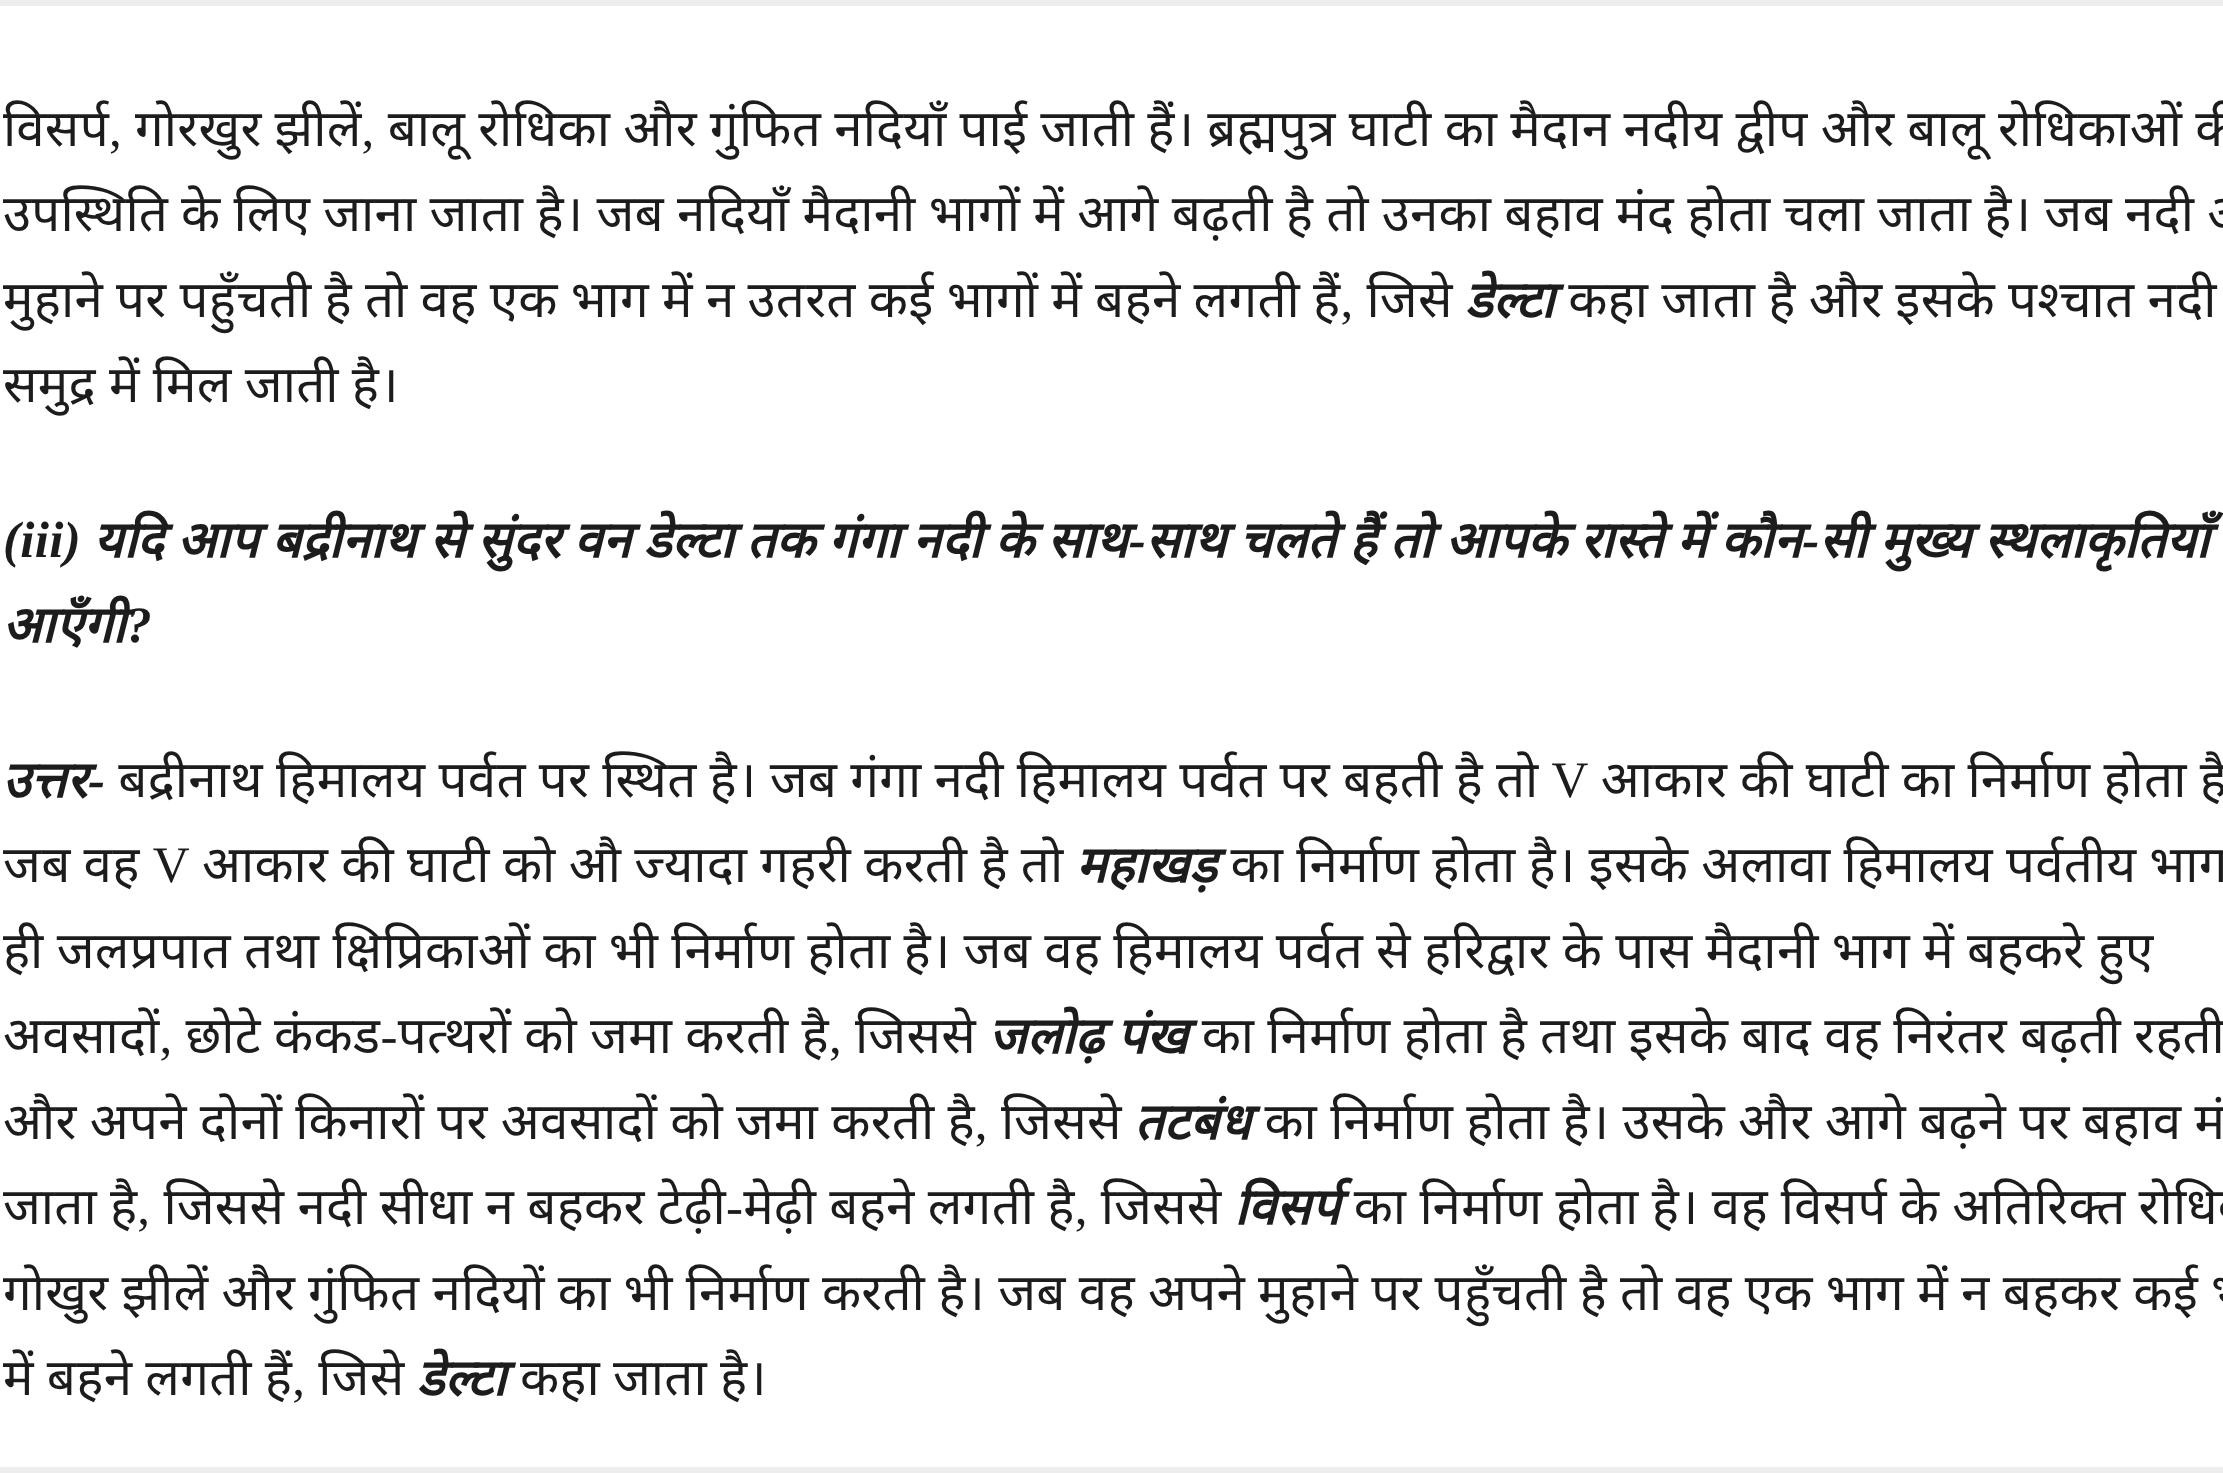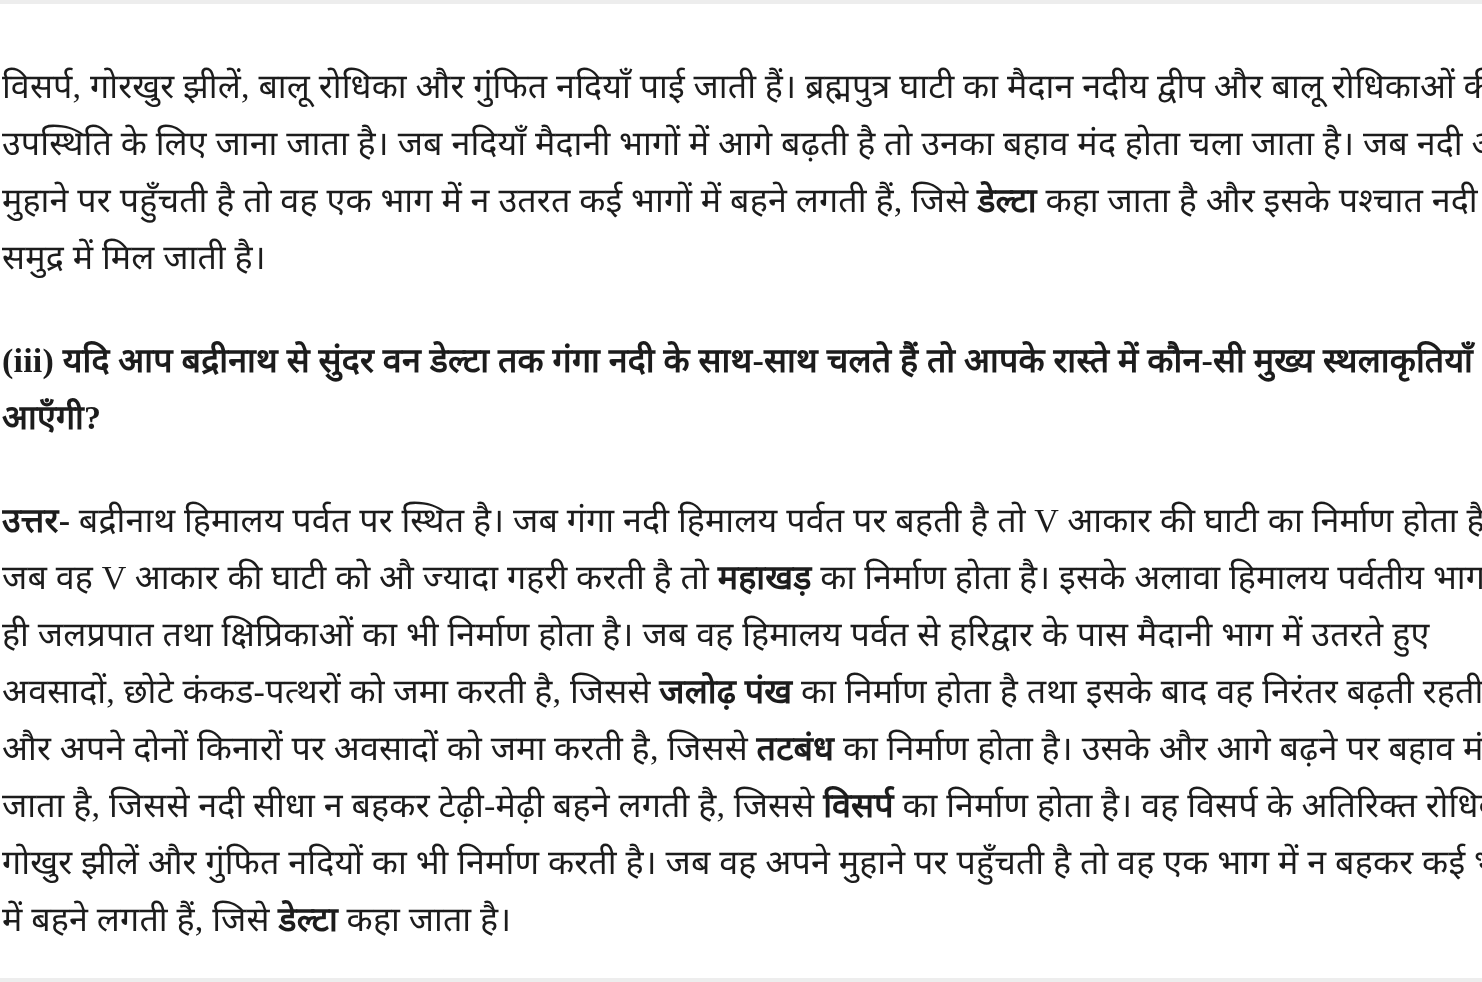--- a/index.html
+++ b/index.html
@@ -36,42 +36,42 @@
   }
   .line {
     white-space: nowrap;
     overflow: hidden;
     font-size: 34px;
     line-height: 57px;
     height: 57px;
     letter-spacing: 0.2px;
   }
   .question .line { font-weight: 700; }
-  .line b { font-weight: 700; }
+  .line b { font-weight: 700; font-style: italic; }
 </style>
 </head>
 <body style="background: rgb(255, 255, 255);">
 
 <div class="edge-strip top" style="background: rgb(237, 237, 237);"></div>
 
 <main class="content" style="color: rgb(28, 28, 28);">
     <div class="block body">
       <div class="line"><span>विसर्प, गोरखुर झीलें, बालू रोधिका और गुंफित नदियाँ पाई जाती हैं। ब्रह्मपुत्र घाटी का मैदान नदीय द्वीप और बालू रोधिकाओं की</span></div>
       <div class="line"><span>उपस्थिति के लिए जाना जाता है। जब नदियाँ मैदानी भागों में आगे बढ़ती है तो उनका बहाव मंद होता चला जाता है। जब नदी अपने</span></div>
       <div class="line"><span>मुहाने पर पहुँचती है तो वह एक भाग में न उतरत कई भागों में बहने लगती हैं, जिसे </span><b>डेल्टा</b><span> कहा जाता है और इसके पश्चात नदी</span></div>
       <div class="line"><span>समुद्र में मिल जाती है।</span></div>
     </div>
     <div class="block question">
       <div class="line"><b>(iii) यदि आप बद्रीनाथ से सुंदर वन डेल्टा तक गंगा नदी के साथ-साथ चलते हैं तो आपके रास्ते में कौन-सी मुख्य स्थलाकृतियाँ</b></div>
       <div class="line"><b>आएँगी?</b></div>
     </div>
     <div class="block body">
       <div class="line"><b>उत्तर-</b><span> बद्रीनाथ हिमालय पर्वत पर स्थित है। जब गंगा नदी हिमालय पर्वत पर बहती है तो V आकार की घाटी का निर्माण होता है।</span></div>
       <div class="line"><span>जब वह V आकार की घाटी को औ ज्यादा गहरी करती है तो </span><b>महाखड़</b><span> का निर्माण होता है। इसके अलावा हिमालय पर्वतीय भाग में</span></div>
-      <div class="line"><span>ही जलप्रपात तथा क्षिप्रिकाओं का भी निर्माण होता है। जब वह हिमालय पर्वत से हरिद्वार के पास मैदानी भाग में उतरते हुए</span></div>
+      <div class="line"><span>ही जलप्रपात तथा क्षिप्रिकाओं का भी निर्माण होता है। जब वह हिमालय पर्वत से हरिद्वार के पास मैदानी भाग में बहकरे हुए</span></div>
       <div class="line"><span>अवसादों, छोटे कंकड-पत्थरों को जमा करती है, जिससे </span><b>जलोढ़ पंख</b><span> का निर्माण होता है तथा इसके बाद वह निरंतर बढ़ती रहती है</span></div>
       <div class="line"><span>और अपने दोनों किनारों पर अवसादों को जमा करती है, जिससे </span><b>तटबंध</b><span> का निर्माण होता है। उसके और आगे बढ़ने पर बहाव मंद हो</span></div>
       <div class="line"><span>जाता है, जिससे नदी सीधा न बहकर टेढ़ी-मेढ़ी बहने लगती है, जिससे </span><b>विसर्प</b><span> का निर्माण होता है। वह विसर्प के अतिरिक्त रोधिका,</span></div>
       <div class="line"><span>गोखुर झीलें और गुंफित नदियों का भी निर्माण करती है। जब वह अपने मुहाने पर पहुँचती है तो वह एक भाग में न बहकर कई भागों</span></div>
       <div class="line"><span>में बहने लगती हैं, जिसे </span><b>डेल्टा</b><span> कहा जाता है।</span></div>
     </div>
   </main>
 
 <div class="edge-strip bottom" style="background: rgb(237, 237, 237);"></div>
 

